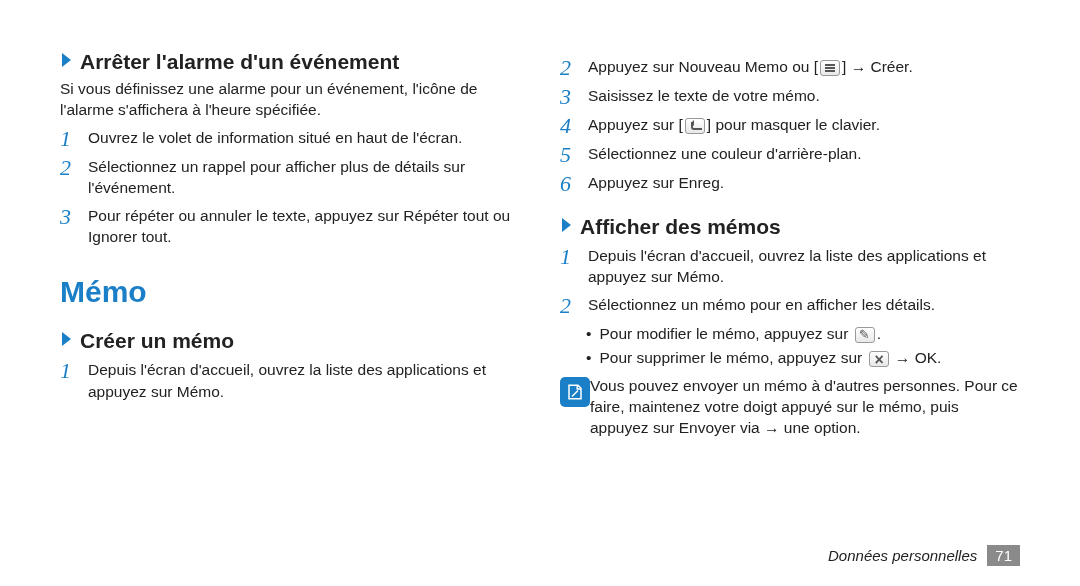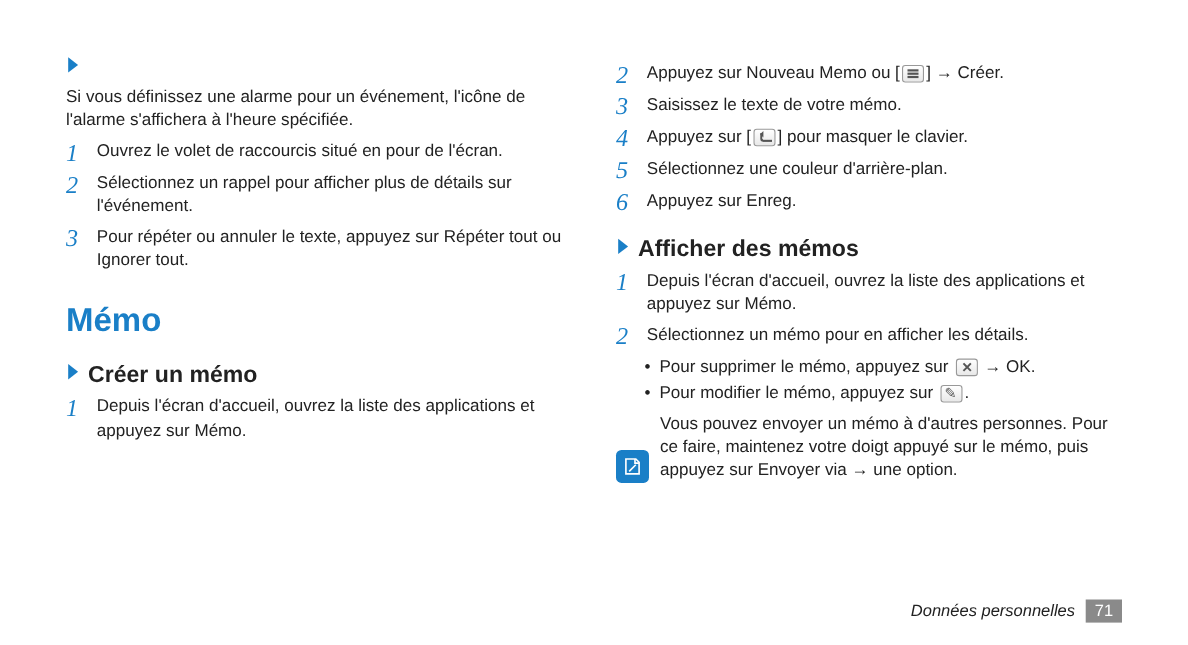--- a/index.html
+++ b/index.html
@@ -122,23 +122,21 @@
   .small-icon.x::after {
     content:"×";
     position:absolute;
     left:5px; top:-3px;
     font-size:16px;
     color:#555;
     font-weight:bold;
   }
   .note-row {
     display: flex;
-    gap: 10px;
     margin-top: 6px;
-    align-items: flex-end;
   }
   .note-icon {
     width: 30px;
     height: 30px;
     background: #1a7fc7;
     border-radius: 5px;
     flex-shrink: 0;
     display: flex;
     align-items: center;
     justify-content: center;
@@ -172,26 +170,27 @@
 </head>
 <body>
 
 <div class="columns">
 
   <div class="col">
     <div class="section-heading">
       <span class="chevron"><svg width="14" height="18" viewBox="0 0 14 18">
             <path d="M2 2 L11 9 L2 16 Z" fill="#1a7fc7"></path>
           </svg></span>
+      <span>Arrêter l'alarme d'un événement</span>
     </div>
     <p class="intro-text">Si vous définissez une alarme pour un événement, l'icône de l'alarme s'affichera à l'heure spécifiée.</p>
     <ul class="step-list">
       <li class="step-item">
         <span class="step-num">1</span>
-        <span class="step-text">Ouvrez le volet de raccourcis situé en pour de l'écran.</span>
+        <span class="step-text">Ouvrez le volet de information situé en haut de l'écran.</span>
       </li>
       <li class="step-item">
         <span class="step-num">2</span>
         <span class="step-text">Sélectionnez un rappel pour afficher plus de détails sur l'événement.</span>
       </li>
       <li class="step-item">
         <span class="step-num">3</span>
         <span class="step-text"><span>Pour répéter ou annuler le texte, appuyez sur </span><b>Répéter tout</b><span> ou </span><b>Ignorer tout</b><span>.</span></span>
       </li>
     </ul>
@@ -250,25 +249,25 @@
         <span class="step-text"><span>Depuis l'écran d'accueil, ouvrez la liste des applications et appuyez sur </span><b>Mémo</b><span>.</span></span>
       </li>
       <li class="step-item">
         <span class="step-num">2</span>
         <span class="step-text">Sélectionnez un mémo pour en afficher les détails.</span>
       </li>
     </ul>
     <ul class="bullet-list">
       <li class="bullet-item">
         <span class="bullet-dot"></span>
-        <span><span>Pour supprimer le mémo, appuyez sur </span><span class="small-icon x"></span><span> → </span><b>OK</b><span>.</span></span>
+        <span><span>Pour modifier le mémo, appuyez sur </span><span class="small-icon pencil"></span><span>.</span></span>
       </li>
       <li class="bullet-item">
         <span class="bullet-dot"></span>
-        <span><span>Pour modifier le mémo, appuyez sur </span><span class="small-icon pencil"></span><span>.</span></span>
+        <span><span>Pour supprimer le mémo, appuyez sur </span><span class="small-icon x"></span><span> → </span><b>OK</b><span>.</span></span>
       </li>
     </ul>
     <div class="note-row">
       <div class="note-icon">
         <svg viewBox="0 0 24 24">
             <path d="M4 3h12l4 4v14H4z" fill="none" stroke="#fff" stroke-width="2"></path>
             <path d="M15 3v5h5" fill="none" stroke="#fff" stroke-width="2"></path>
             <path d="M8 18l8-8" stroke="#fff" stroke-width="2"></path>
           </svg>
       </div>

